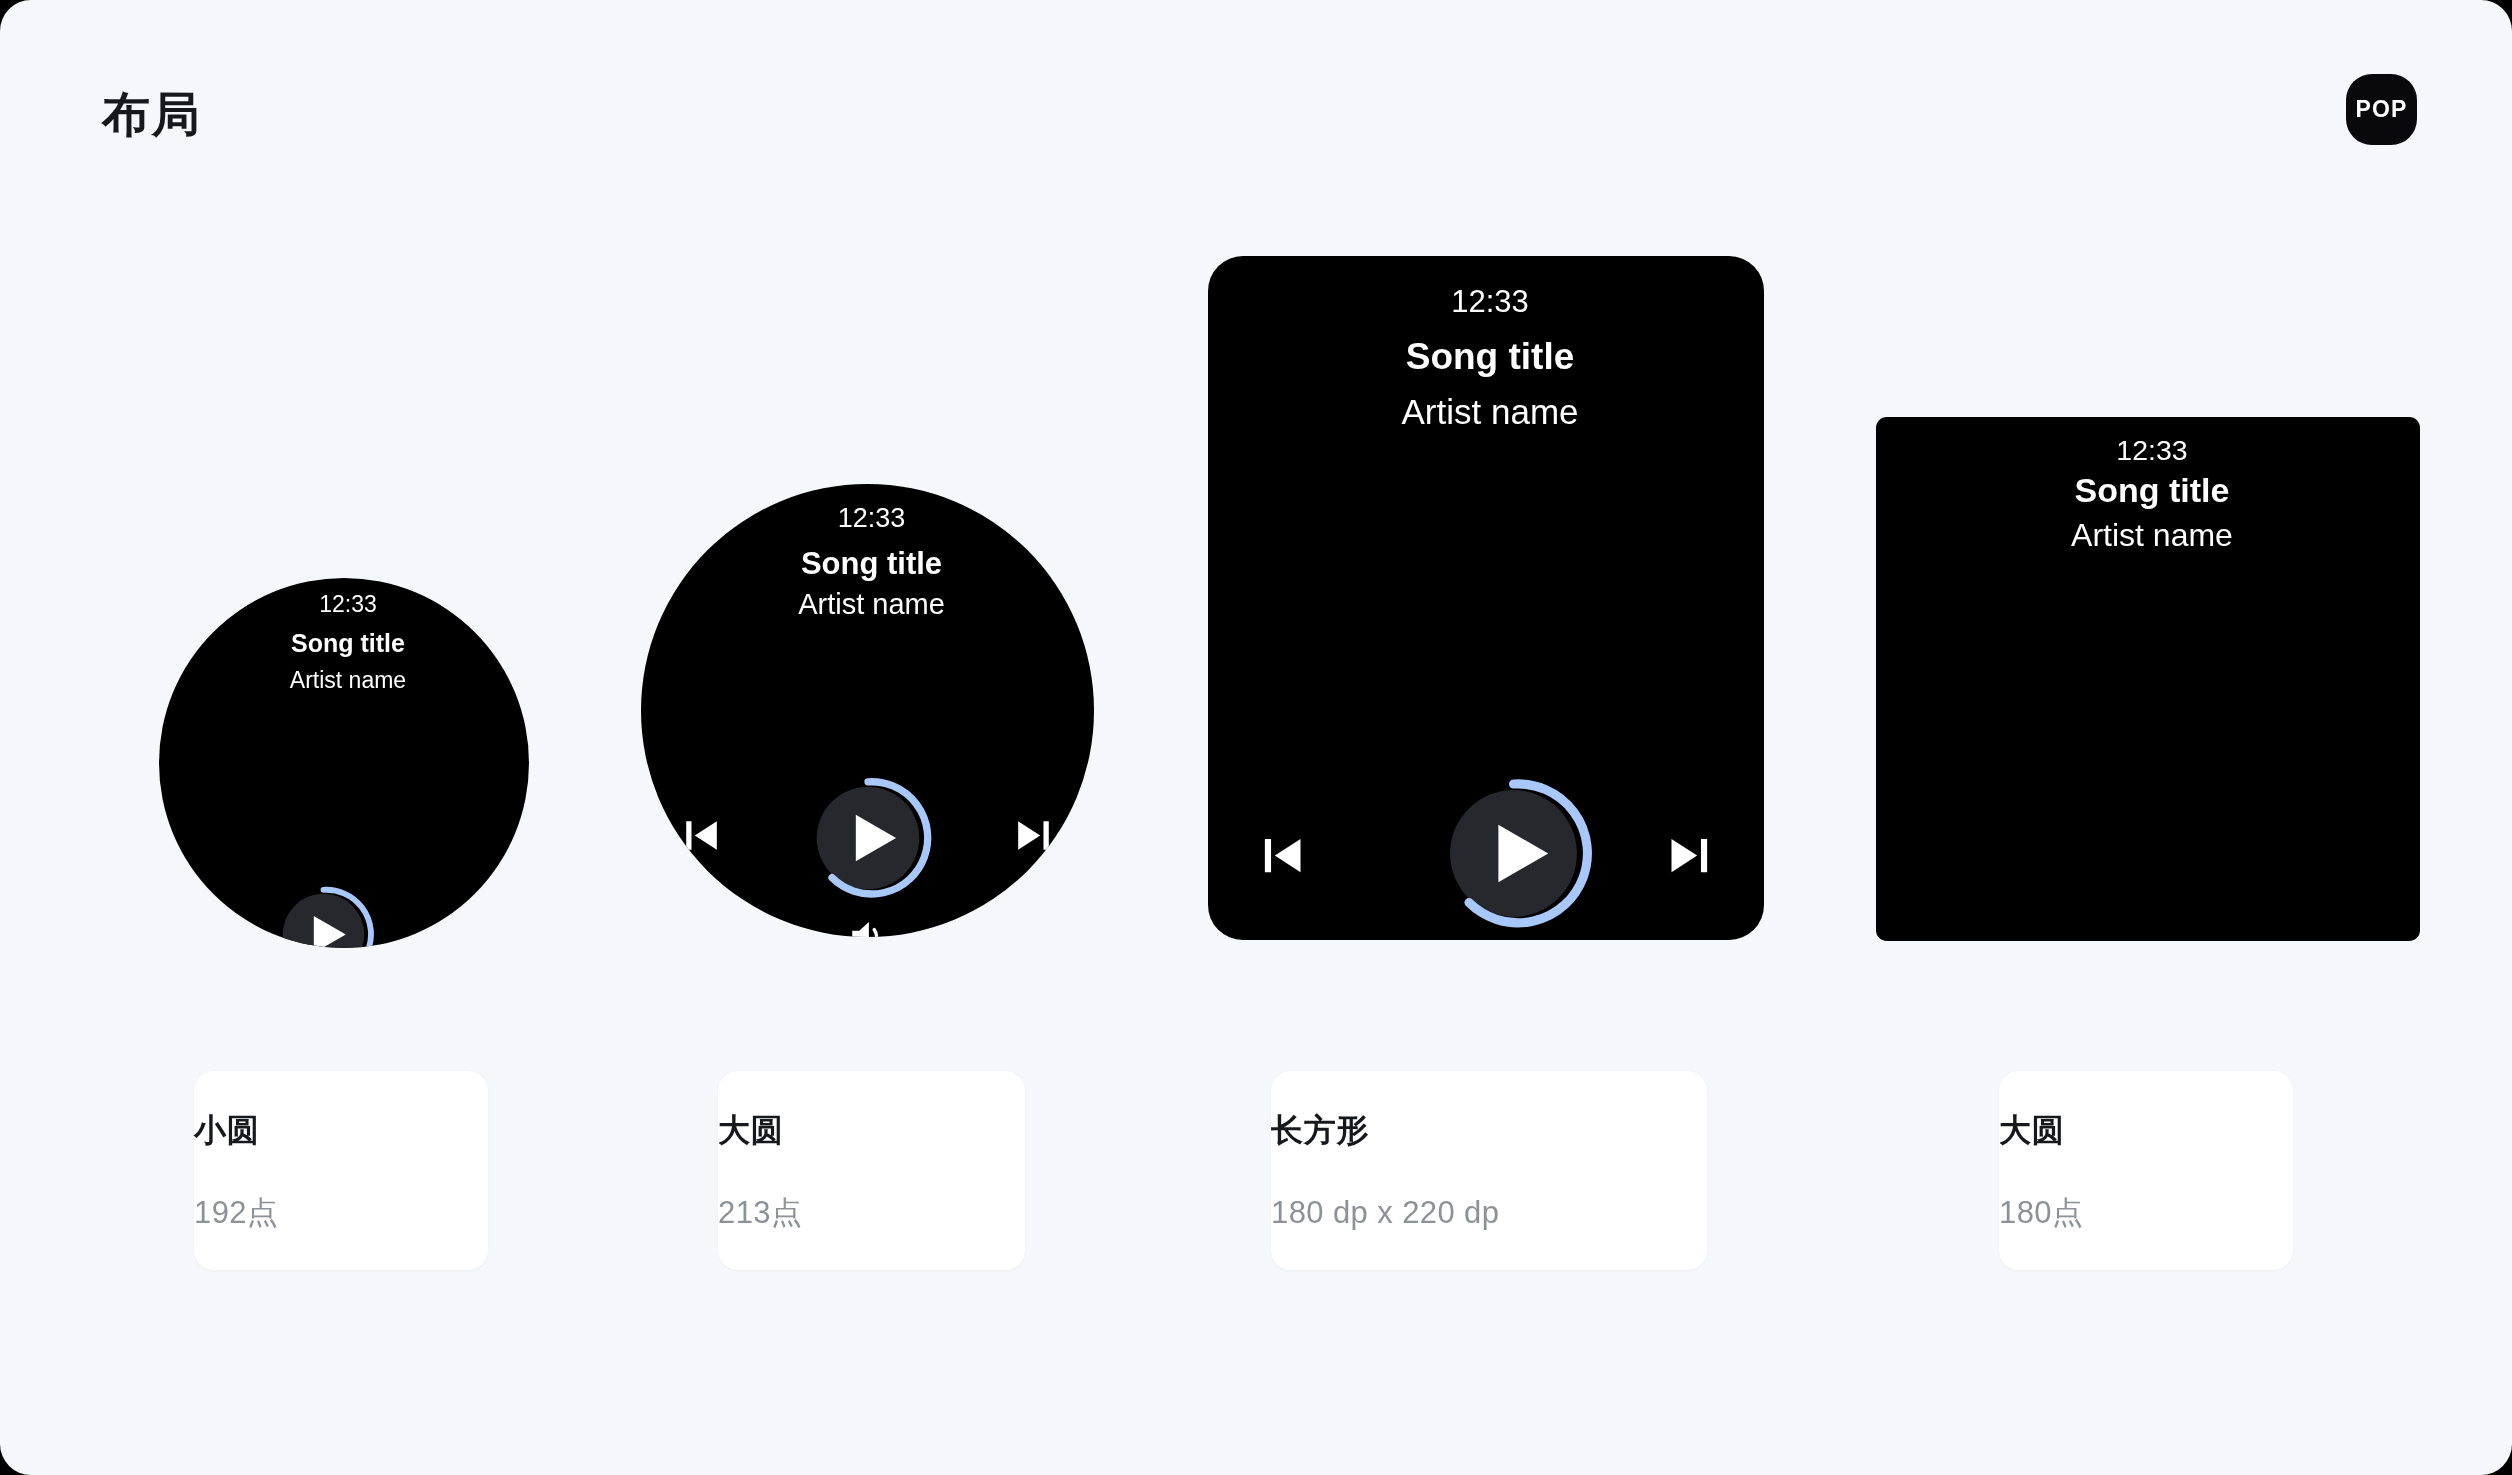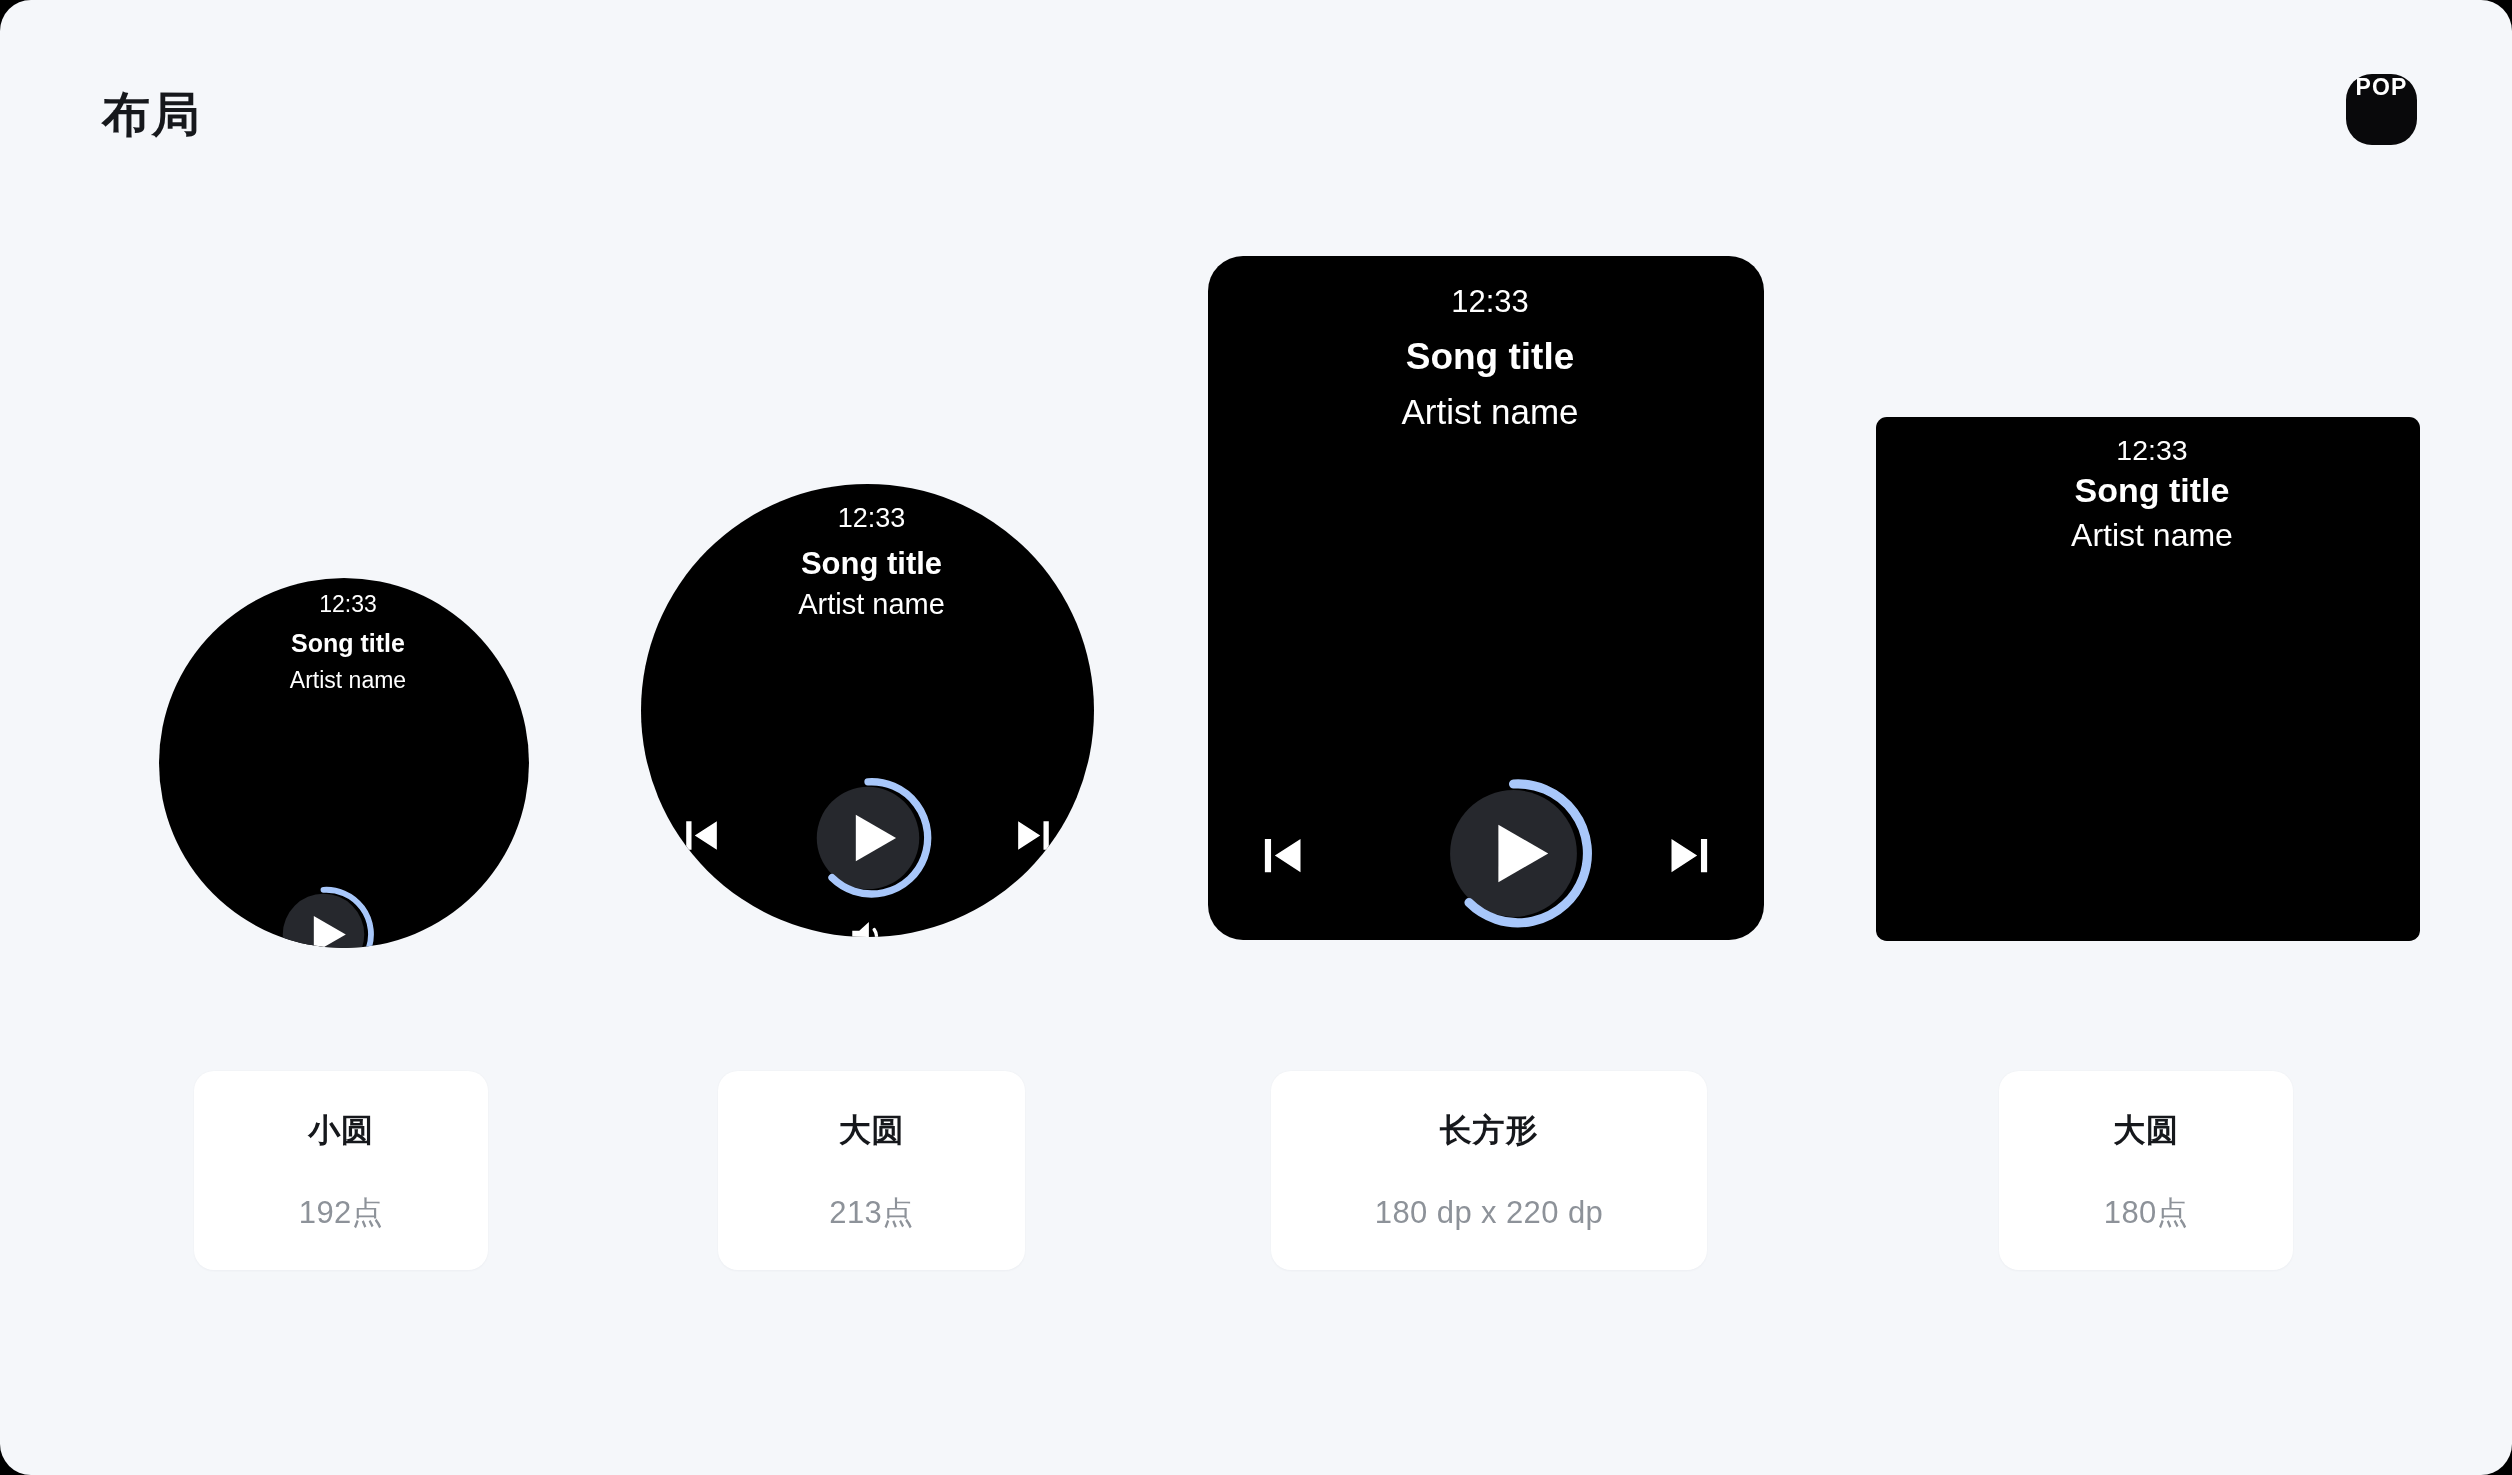--- a/index.html
+++ b/index.html
@@ -17,21 +17,21 @@
   .page-title{
     position:absolute; left:102px; top:91px;
     font-size:48px; font-weight:700; color:#16181C;
     letter-spacing:1.5px; line-height:1;
   }
   .pop-badge{
     position:absolute; right:95px; top:74px;
     width:71px; height:71px;
     background:#09090B;
     border-radius:26px;
-    display:flex; align-items:flex-start; justify-content:center;
+    display:flex; align-items:center; justify-content:center;
   }
   .pop-badge span{
     color:#fff; font-size:23px; font-weight:600; letter-spacing:1.2px;
     font-family:"Liberation Sans","DejaVu Sans",sans-serif;
   }
 
   
   .device{ position:absolute; background:#000; overflow:hidden; }
   .device.round{ border-radius:50%; }
 
@@ -89,21 +89,21 @@
   .glyph-btn{ position:absolute; }
   .glyph-btn svg{ display:block; width:100%; height:100%; }
   .dev2 .vol  { left:206px; top:431px; width:42px; height:42px; }
 
   
   .card{
     position:absolute;
     background:#FFFFFF;
     border-radius:20px;
     display:flex; flex-direction:column;
-    align-items:center; justify-content:center;
+    align-items:flex-start; justify-content:center;
     box-shadow:0 0.8px 2.3px rgba(16,24,40,.04);
   }
   .card .c-title{
     font-size:32px; font-weight:700; color:#16181C;
     line-height:1; margin-bottom:25px; letter-spacing:0.8px;
   }
   .card .c-sub{
     font-size:31px; font-weight:400; color:#8D9299;
     line-height:1; letter-spacing:0.4px;margin-top:26px;
   }

